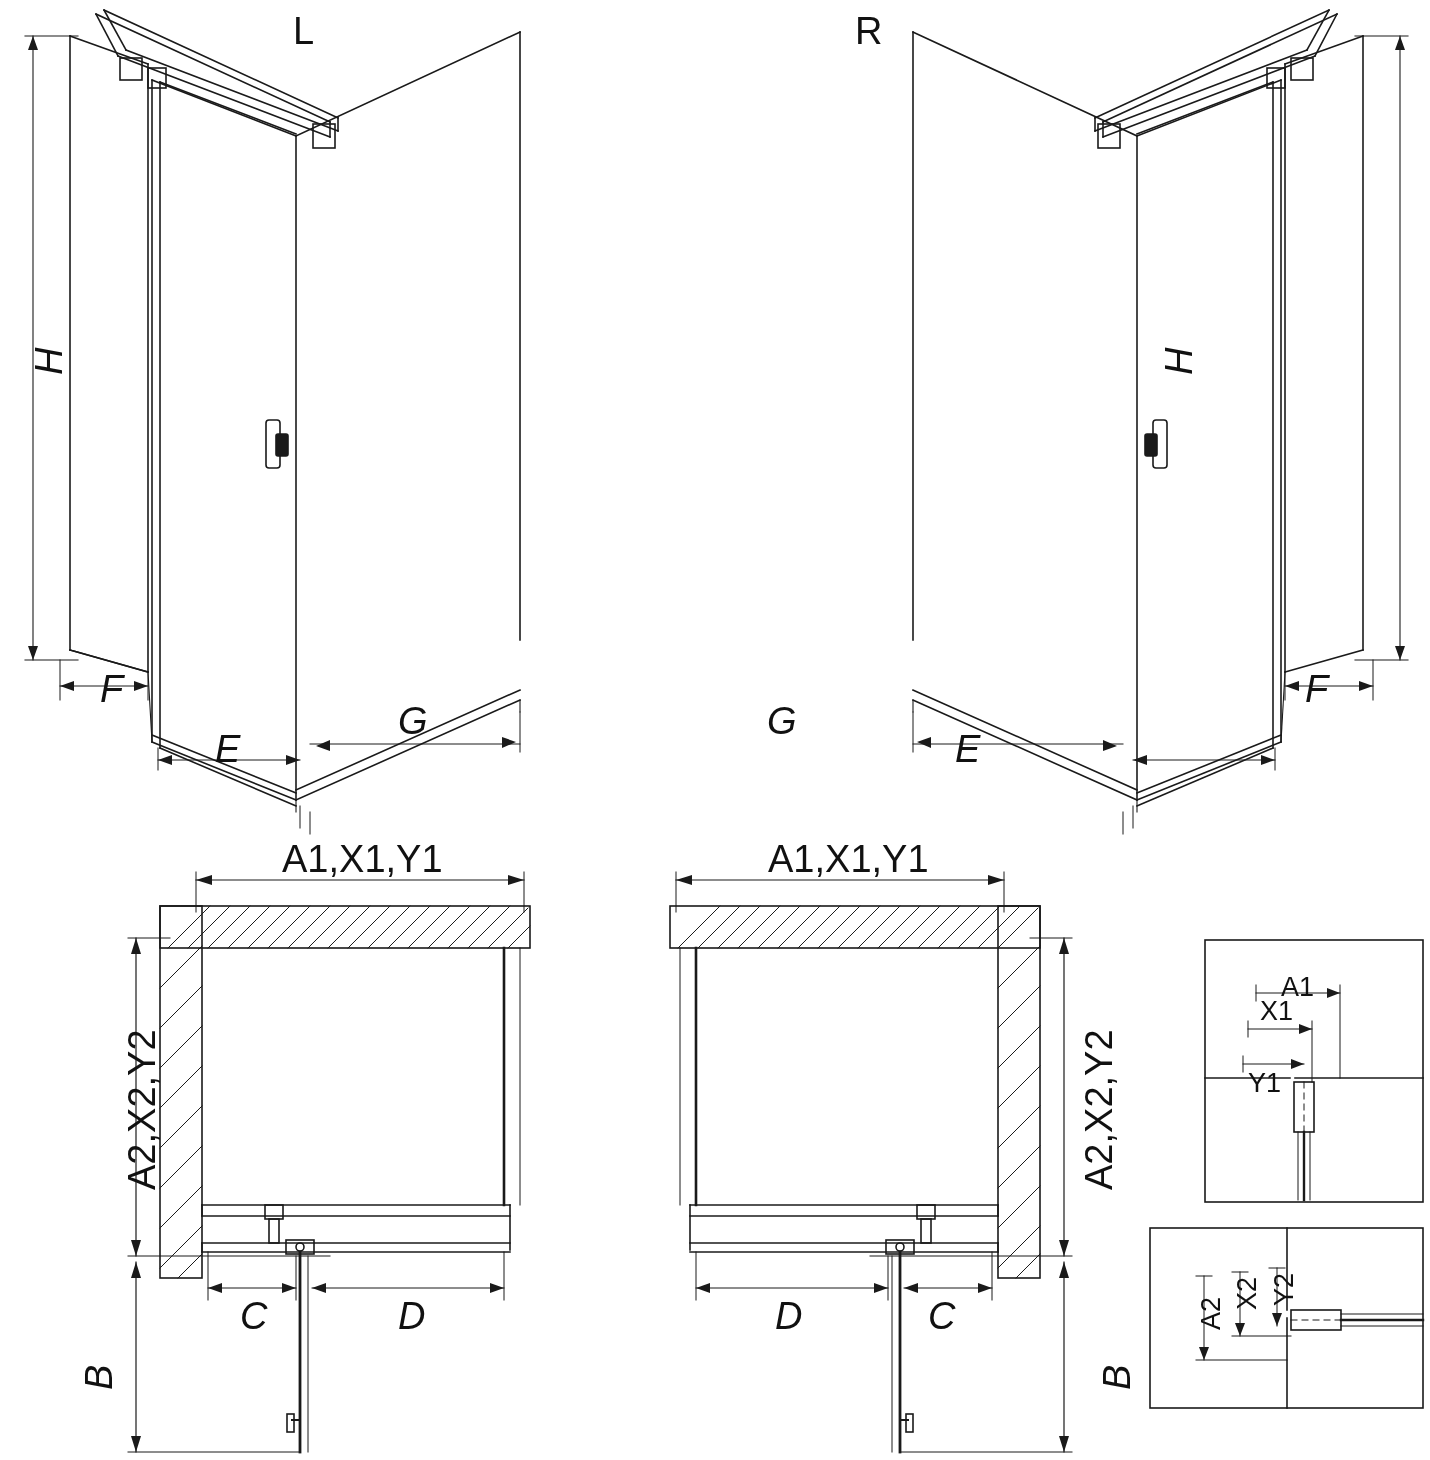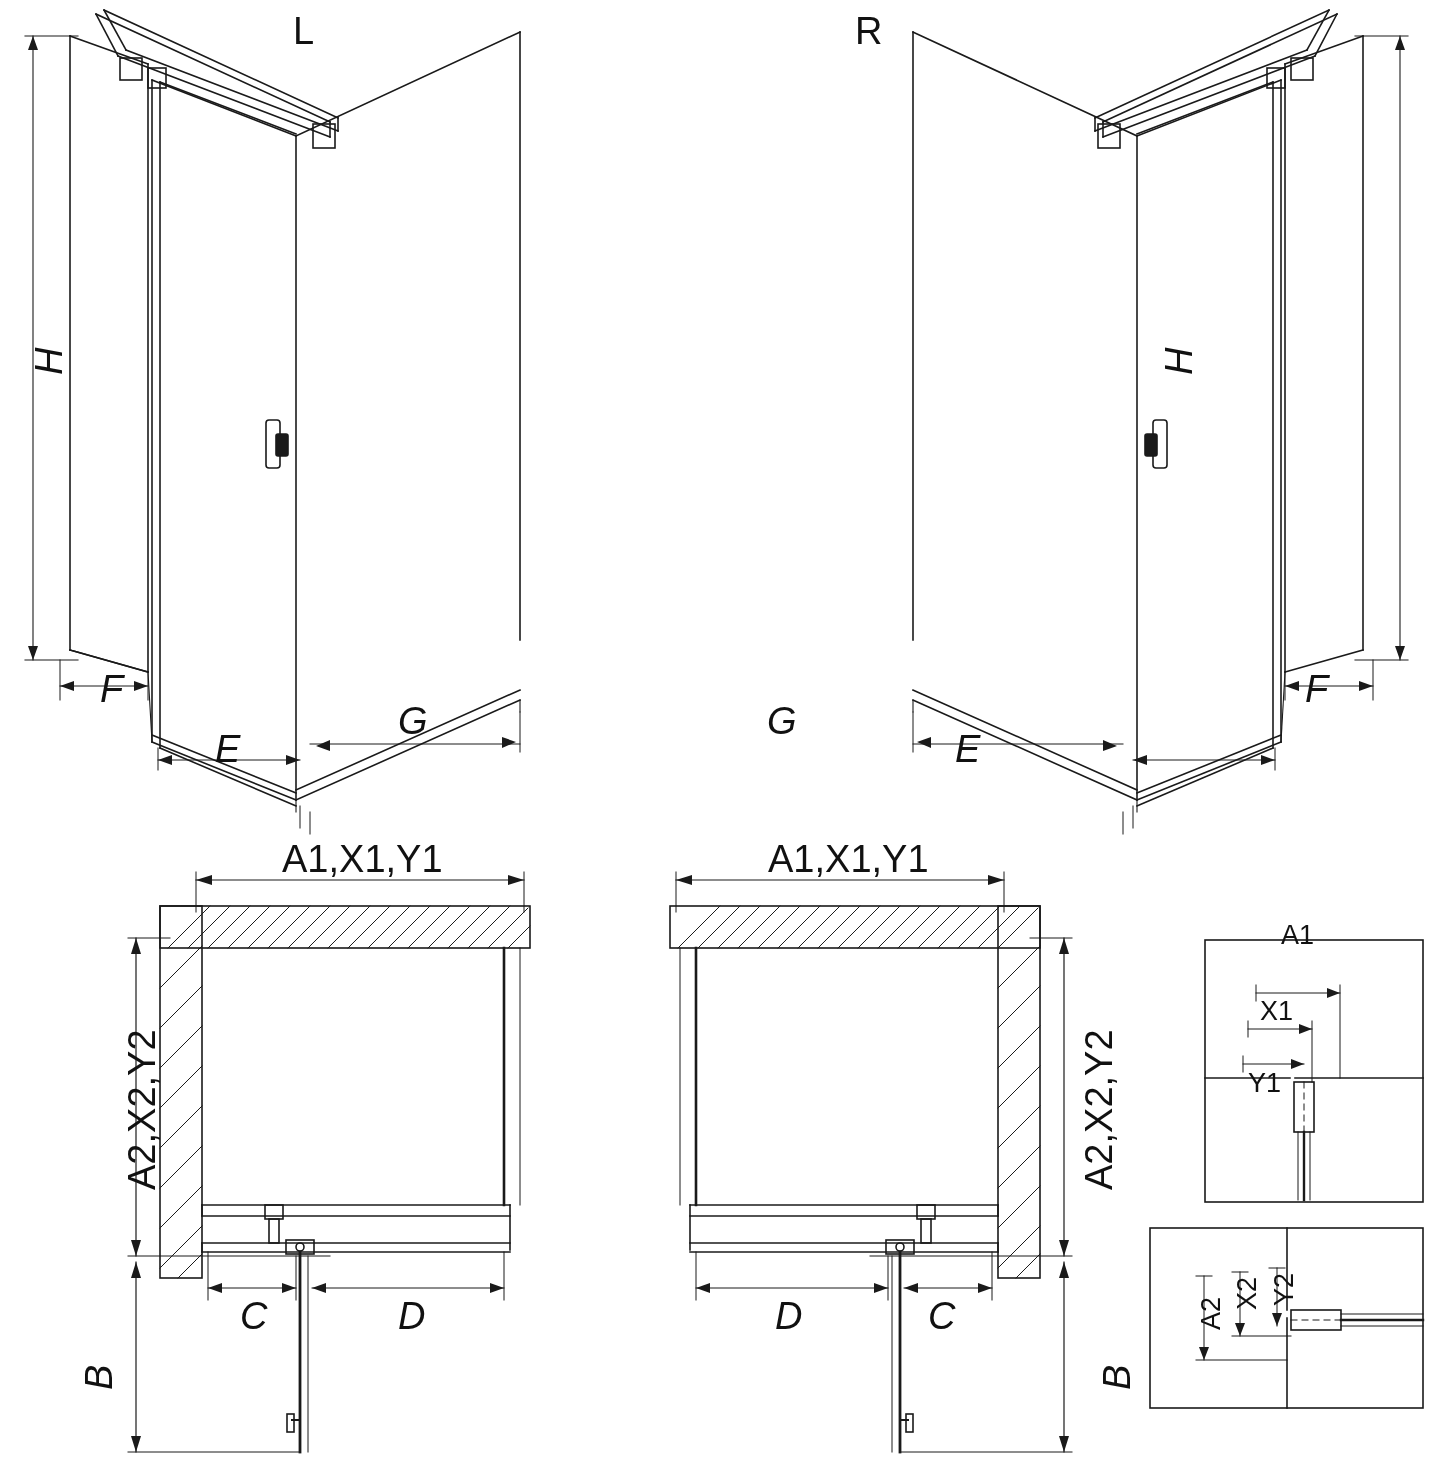--- a/index.html
+++ b/index.html
@@ -399,21 +399,21 @@
 
 <div class="lbl big ital" style="left:240px;top:1295px;">C</div>
 <div class="lbl big ital" style="left:398px;top:1295px;">D</div>
 
 <div class="lbl big ital" style="left:775px;top:1295px;">D</div>
 <div class="lbl big ital" style="left:928px;top:1295px;">C</div>
 
 <div class="lbl big ital rot90" style="left:78px;top:1390px;">B</div>
 <div class="lbl big ital rot90" style="left:1096px;top:1390px;">B</div>
 
-<div class="lbl mid" style="left:1281px;top:920px;">A1</div>
+<div class="lbl mid" style="left:1281px;top:972px;">A1</div>
 <div class="lbl mid" style="left:1260px;top:996px;">X1</div>
 <div class="lbl mid" style="left:1248px;top:1068px;">Y1</div>
 
 <div class="lbl mid rot90" style="left:1196px;top:1330px;">A2</div>
 <div class="lbl mid rot90" style="left:1232px;top:1310px;">X2</div>
 <div class="lbl mid rot90" style="left:1269px;top:1306px;">Y2</div>
 
 </div>
 
 </body></html>

